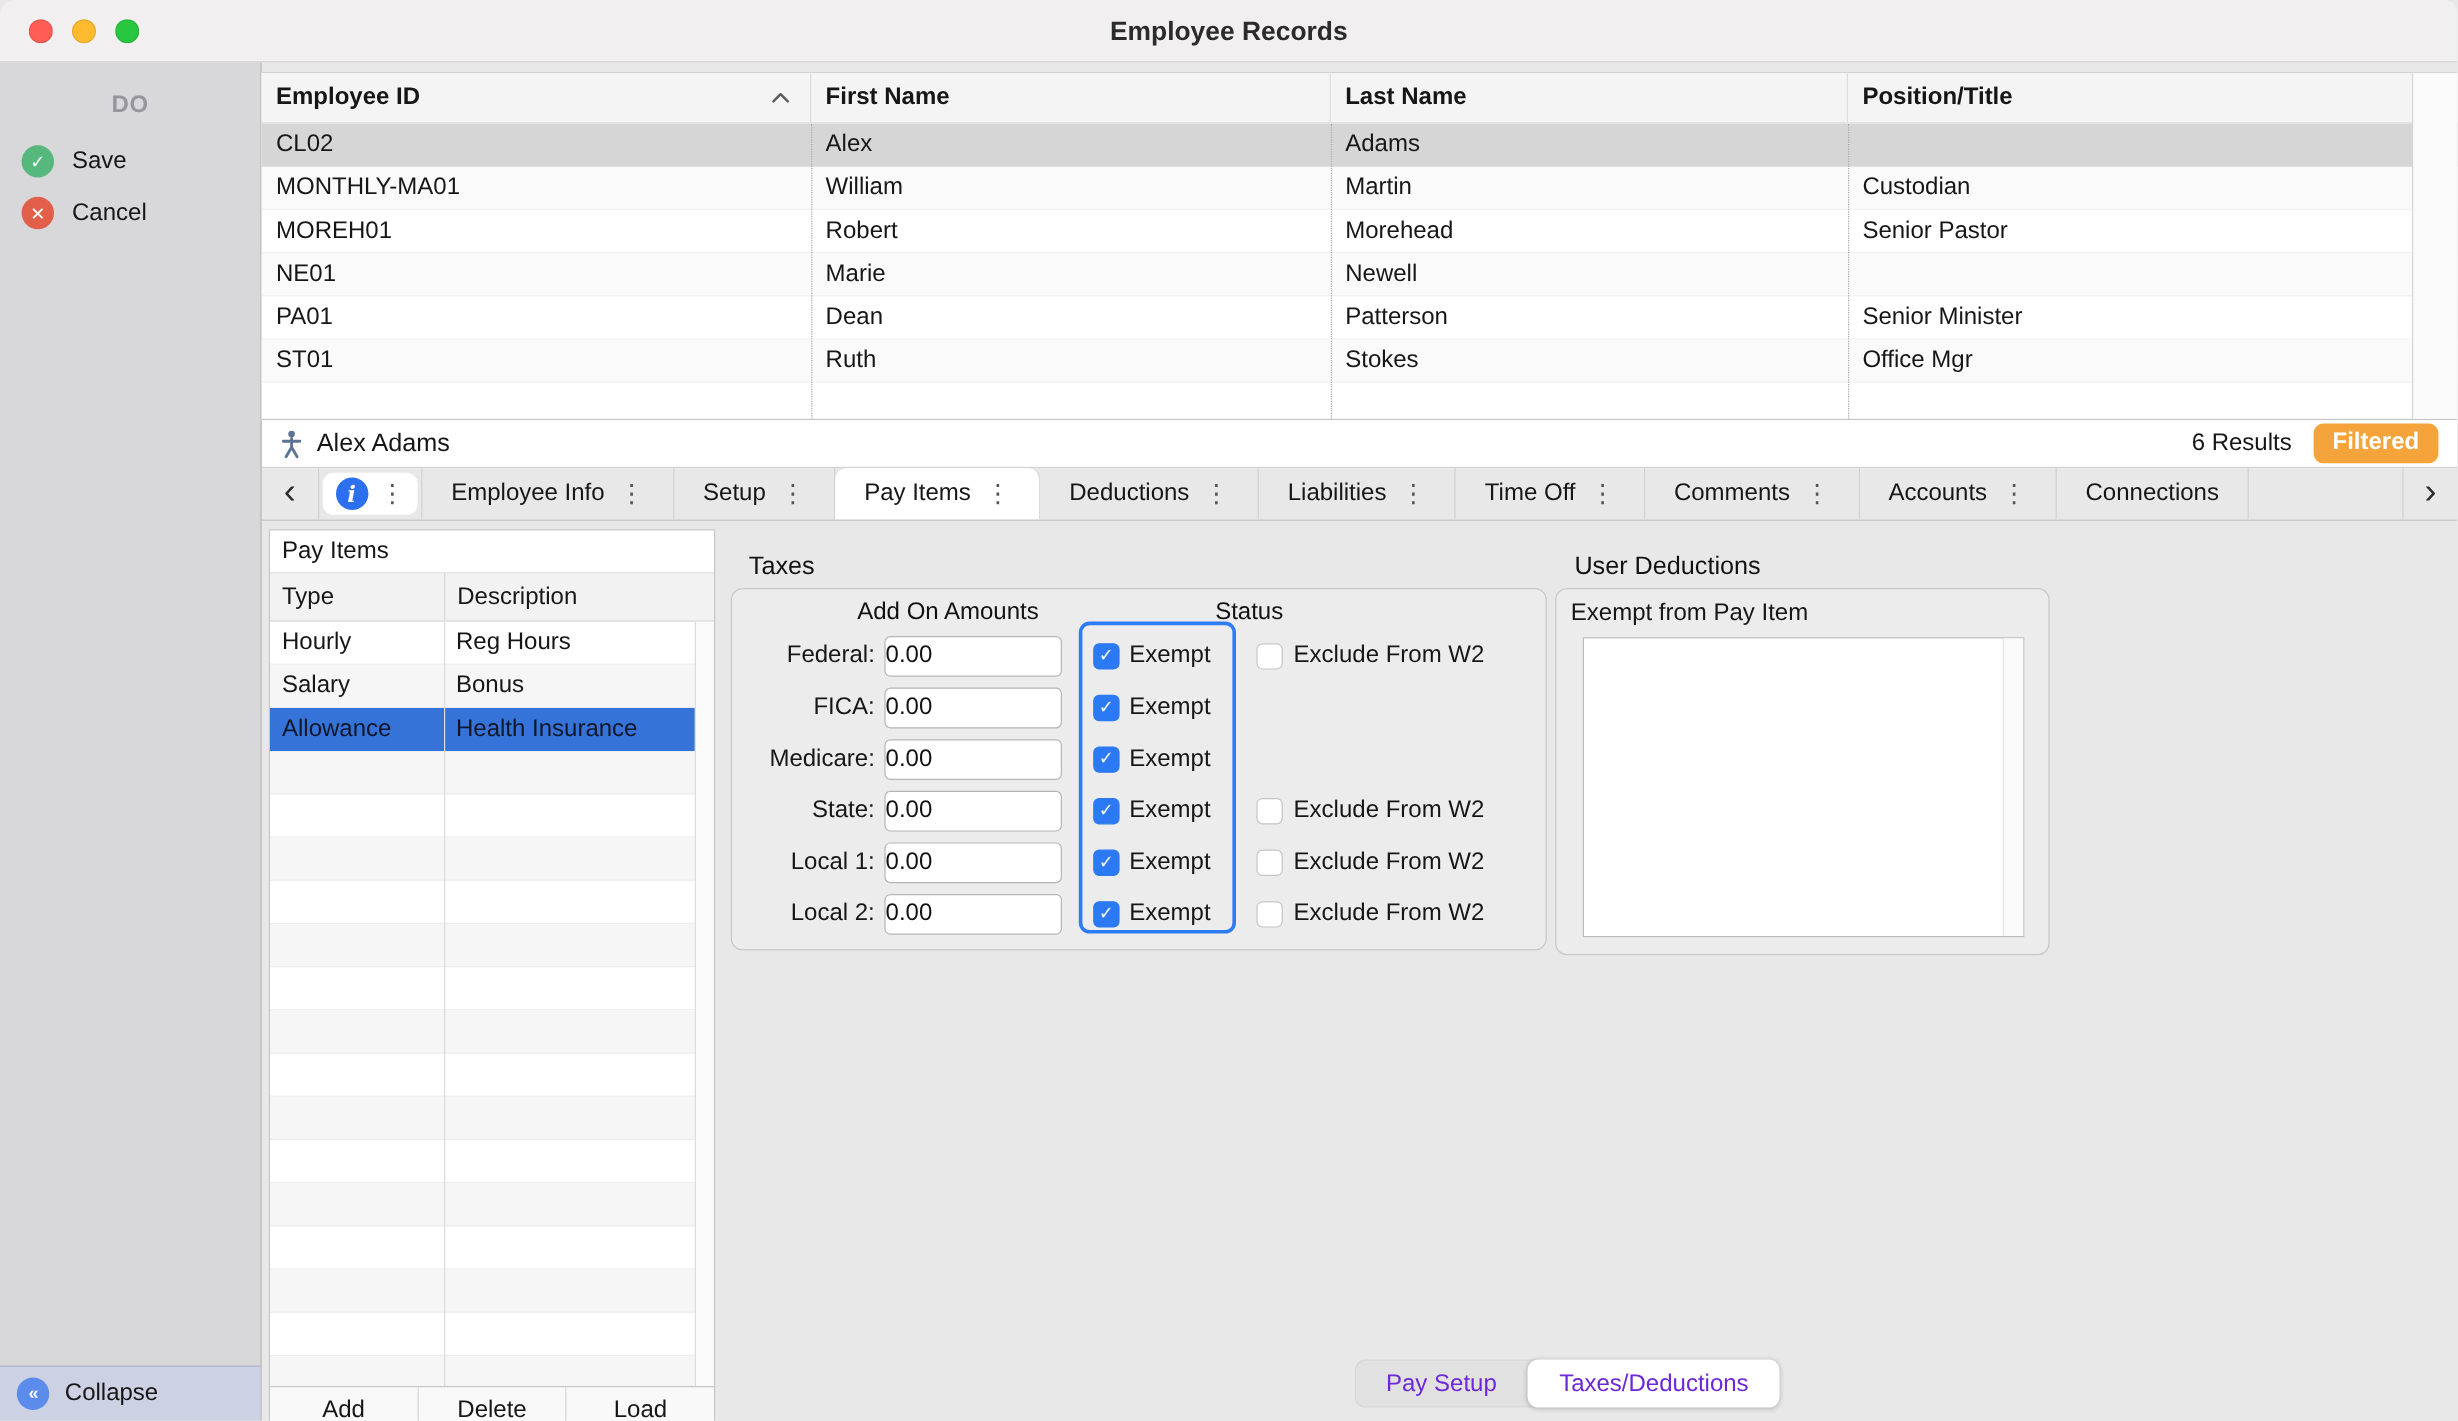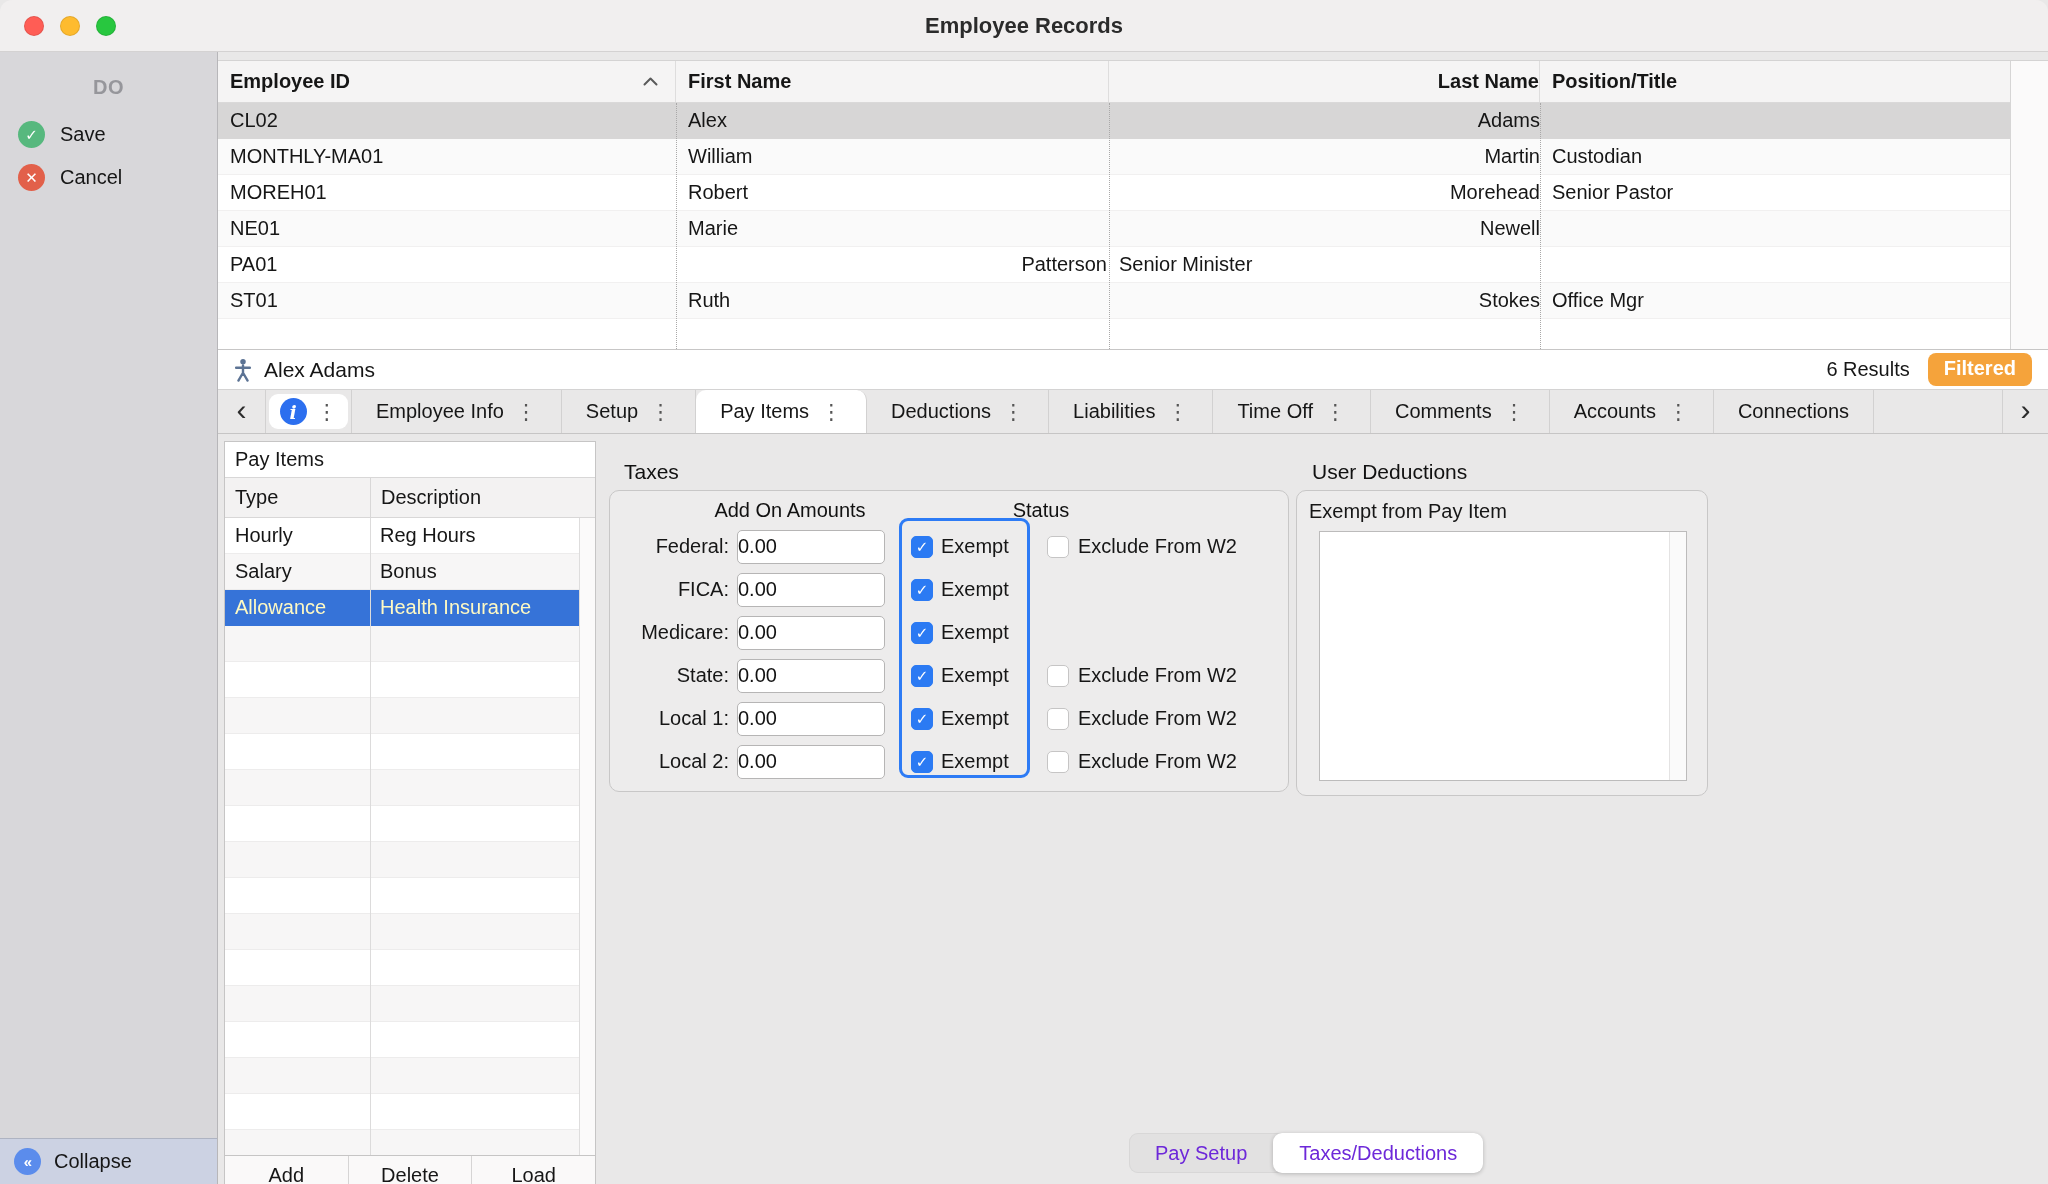--- a/index.html
+++ b/index.html
@@ -29,21 +29,21 @@
   .collapse-icon { width:27px; height:27px; border-radius:50%; background:#5b8cec; color:#fff; display:flex; align-items:center; justify-content:center; font-size:15px; font-weight:700; letter-spacing:-1px; }
 
   
   .content { flex:1; min-width:0; display:flex; flex-direction:column; }
 
   
   .emp-table { margin-top:8px; flex:0 0 290px; background:#fff; border-top:1px solid #d4d3d3; border-bottom:1px solid #c7c6c6; display:flex; flex-direction:column; position:relative; }
   .emp-header { flex:0 0 42px; display:flex; background:#f5f4f4; border-bottom:1px solid #dad9d9; font-weight:700; }
   .hcell { display:flex; align-items:center; padding-left:12px; }
   .hcell.c0,.hcell.c1,.hcell.c2 { border-right:1px solid #dedddd; }
-  .c0 { width:458px; } .c1 { width:433px; } .c2 { width:431px;justify-content:flex-end; } .c3 { flex:1; }
+  .c0 { width:458px; } .c1 { width:433px; } .c2 { width:431px; } .c3 { flex:1; }
   .sort-icon { margin-left:auto; margin-right:16px; display:flex; align-items:center; }
   .emp-body { flex:1; position:relative; overflow:hidden; }
   .erow { display:flex; height:36px; border-bottom:1px solid #f1f0f0; }
   .rows-holder .erow:nth-child(even) { background:#fafafa; }
   .rows-holder .erow.selected { background:#d7d6d6; border-bottom-color:#d7d6d6; }
   .ecell { display:flex; align-items:center; padding-left:12px; white-space:nowrap; overflow:hidden; }
   .vline { position:absolute; top:0; bottom:0; width:0; border-left:1px dotted #a9a8a8; pointer-events:none; }
   .v0 { left:458px; } .v1 { left:891px; } .v2 { left:1322px; }
   .emp-scroll { position:absolute; top:0; bottom:0; right:0; width:38px; background:#fbfafa; border-left:1px solid #d6d5d5; }
 
@@ -74,21 +74,21 @@
   .payitems { position:absolute; left:6px; top:7px; bottom:-12px; width:372px; background:#fff; border:1px solid #c6c5c5; display:flex; flex-direction:column; }
   .pi-title { flex:0 0 36px; display:flex; align-items:center; padding-left:10px; border-bottom:1px solid #d8d7d7; }
   .pi-head { flex:0 0 40px; display:flex; background:#f3f2f2; border-bottom:1px solid #d8d7d7; }
   .pi-hcell { display:flex; align-items:center; padding-left:10px; }
   .pi-hcell.t { width:145px; }
   .pi-hcell.d { flex:1; border-left:1px solid #d8d7d7; }
   .pi-rows { flex:1; position:relative; overflow:hidden; }
   .pi-rows-holder { height:100%; }
   .pi-row { display:flex; height:36px; border-bottom:1px solid #edecec; }
   .pi-rows-holder .pi-row:nth-child(even) { background:#f7f6f6; }
-  .pi-rows-holder .pi-row.selected { background:#3673d8; color:#fef9c3; border-bottom-color:#3673d8; }
+  .pi-rows-holder .pi-row.selected { background:#3673d8; color:#0f172a; border-bottom-color:#3673d8; }
   .pi-cell { display:flex; align-items:center; padding-left:10px; white-space:nowrap; overflow:hidden; }
   .pi-cell.t { width:145px; }
   .pi-cell.d { flex:1; }
   .pi-divider { position:absolute; top:0; bottom:0; left:145px; width:0; border-left:1px solid #dcdbdb; pointer-events:none; }
   .pi-scroll { position:absolute; top:0; bottom:0; right:0; width:16px; background:#fbfafa; border-left:1px solid #dedddd; }
   .pi-buttons { flex:0 0 40px; border-top:1px solid #c6c5c5; display:flex; background:#faf9f9; }
   .pi-btn { flex:1; display:flex; align-items:center; justify-content:center; border-right:1px solid #d6d5d5; }
   .pi-btn:last-child { border-right:none; }
 
   
@@ -194,20 +194,21 @@
                 <div class="ecell c2">Morehead</div>
                 <div class="ecell c3">Senior Pastor</div>
               </div>
               <div class="erow">
                 <div class="ecell c0">NE01</div>
                 <div class="ecell c1">Marie</div>
                 <div class="ecell c2">Newell</div>
               </div>
               <div class="erow">
                 <div class="ecell c0">PA01</div>
+                <div class="ecell c1">Dean</div>
                 <div class="ecell c2">Patterson</div>
                 <div class="ecell c3">Senior Minister</div>
               </div>
               <div class="erow">
                 <div class="ecell c0">ST01</div>
                 <div class="ecell c1">Ruth</div>
                 <div class="ecell c2">Stokes</div>
                 <div class="ecell c3">Office Mgr</div>
               </div>
             </div>

